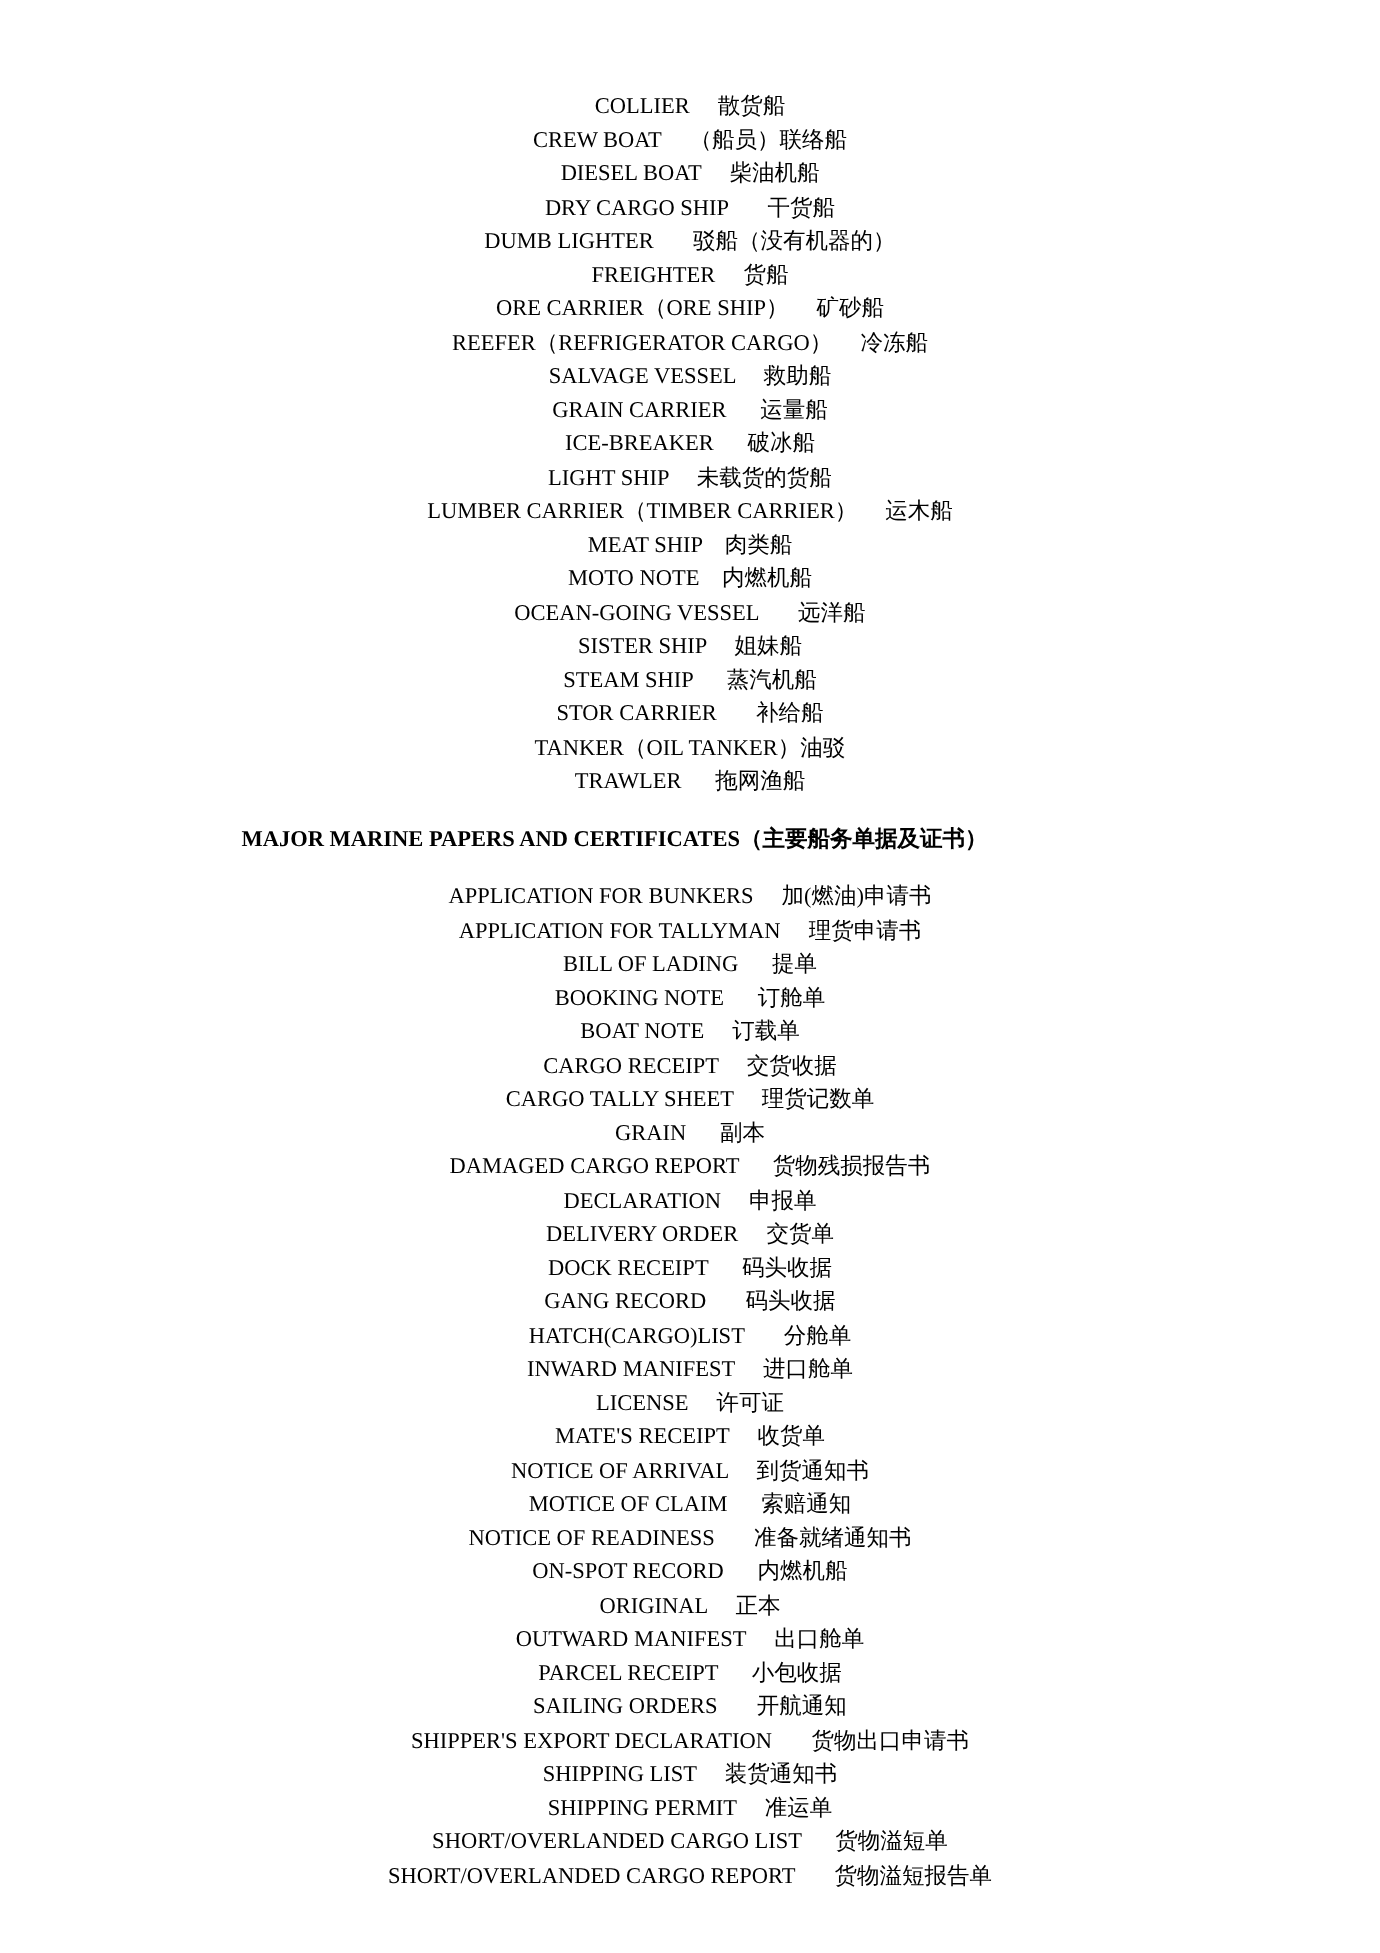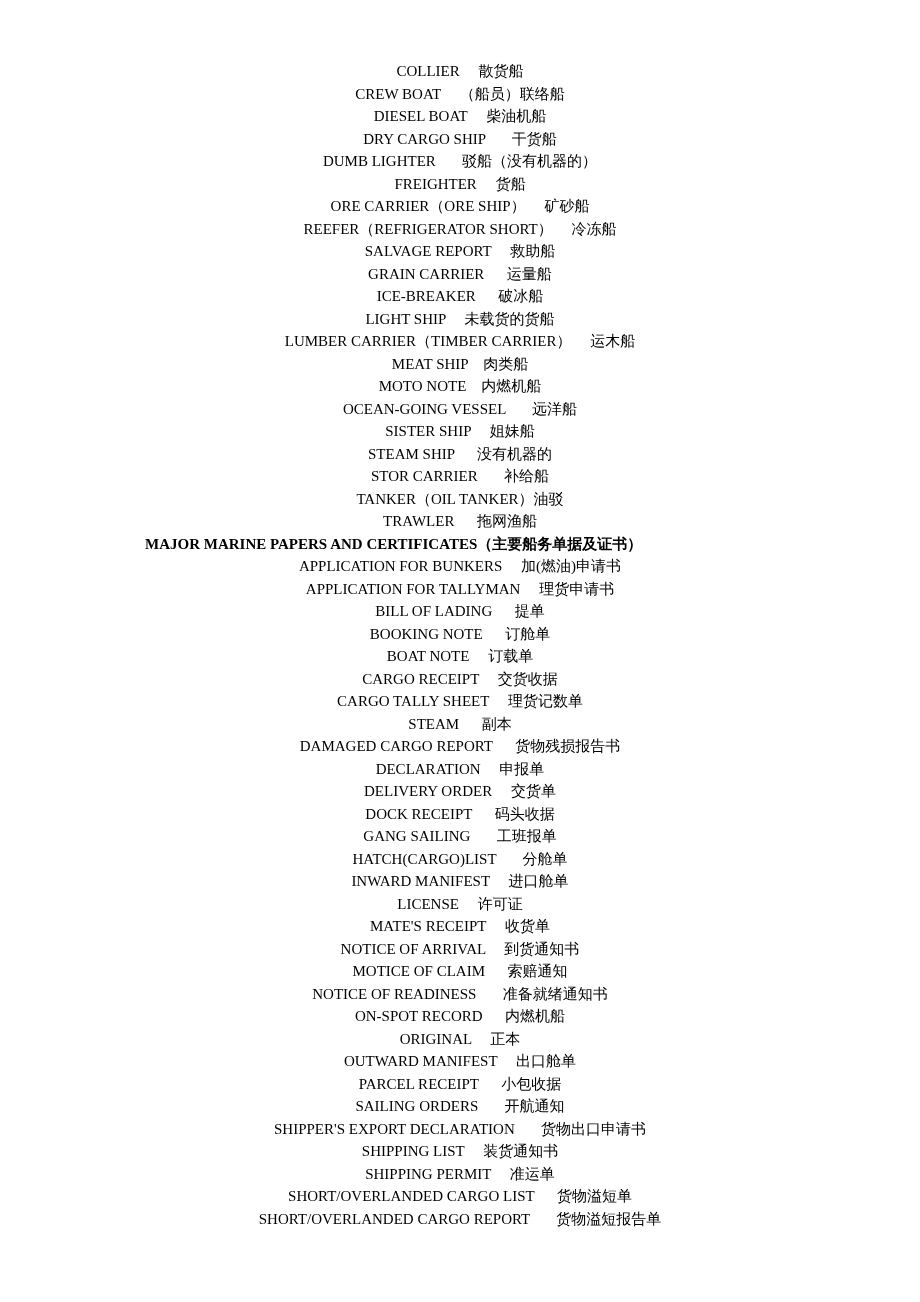--- a/index.html
+++ b/index.html
@@ -13,63 +13,63 @@
     width: 920px;
     box-sizing: border-box;
   }
   .line {
     white-space: pre;
     margin: 0;
     text-align: center;
   }
   .heading {
     font-weight: bold;
-    margin: 0;
+    margin: 16px;
     white-space: pre;
   }
 </style>
 </head>
 <body>
 
 <div id="content">
     <p class="line">COLLIER     散货船</p>
     <p class="line">CREW BOAT     （船员）联络船</p>
     <p class="line">DIESEL BOAT     柴油机船</p>
     <p class="line">DRY CARGO SHIP       干货船</p>
     <p class="line">DUMB LIGHTER       驳船（没有机器的）</p>
     <p class="line">FREIGHTER     货船</p>
     <p class="line">ORE CARRIER（ORE SHIP）     矿砂船</p>
-    <p class="line">REEFER（REFRIGERATOR SHORT）     冷冻船</p>
-    <p class="line">SALVAGE REPORT     救助船</p>
+    <p class="line">REEFER（REFRIGERATOR CARGO）     冷冻船</p>
+    <p class="line">SALVAGE VESSEL     救助船</p>
     <p class="line">GRAIN CARRIER      运量船</p>
     <p class="line">ICE-BREAKER      破冰船</p>
     <p class="line">LIGHT SHIP     未载货的货船</p>
     <p class="line">LUMBER CARRIER（TIMBER CARRIER）     运木船</p>
     <p class="line">MEAT SHIP    肉类船</p>
     <p class="line">MOTO NOTE    内燃机船</p>
     <p class="line">OCEAN-GOING VESSEL       远洋船</p>
     <p class="line">SISTER SHIP     姐妹船</p>
-    <p class="line">STEAM SHIP      没有机器的</p>
+    <p class="line">STEAM SHIP      蒸汽机船</p>
     <p class="line">STOR CARRIER       补给船</p>
     <p class="line">TANKER（OIL TANKER）油驳</p>
     <p class="line">TRAWLER      拖网渔船</p>
     <p class="heading">            MAJOR MARINE PAPERS AND CERTIFICATES（主要船务单据及证书）</p>
     <p class="line">APPLICATION FOR BUNKERS     加(燃油)申请书</p>
     <p class="line">APPLICATION FOR TALLYMAN     理货申请书</p>
     <p class="line">BILL OF LADING      提单</p>
     <p class="line">BOOKING NOTE      订舱单</p>
     <p class="line">BOAT NOTE     订载单</p>
     <p class="line">CARGO RECEIPT     交货收据</p>
     <p class="line">CARGO TALLY SHEET     理货记数单</p>
-    <p class="line">STEAM      副本</p>
+    <p class="line">GRAIN      副本</p>
     <p class="line">DAMAGED CARGO REPORT      货物残损报告书</p>
     <p class="line">DECLARATION     申报单</p>
     <p class="line">DELIVERY ORDER     交货单</p>
     <p class="line">DOCK RECEIPT      码头收据</p>
-    <p class="line">GANG SAILING       工班报单</p>
+    <p class="line">GANG RECORD       码头收据</p>
     <p class="line">HATCH(CARGO)LIST       分舱单</p>
     <p class="line">INWARD MANIFEST     进口舱单</p>
     <p class="line">LICENSE     许可证</p>
     <p class="line">MATE'S RECEIPT     收货单</p>
     <p class="line">NOTICE OF ARRIVAL     到货通知书</p>
     <p class="line">MOTICE OF CLAIM      索赔通知</p>
     <p class="line">NOTICE OF READINESS       准备就绪通知书</p>
     <p class="line">ON-SPOT RECORD      内燃机船</p>
     <p class="line">ORIGINAL     正本</p>
     <p class="line">OUTWARD MANIFEST     出口舱单</p>

